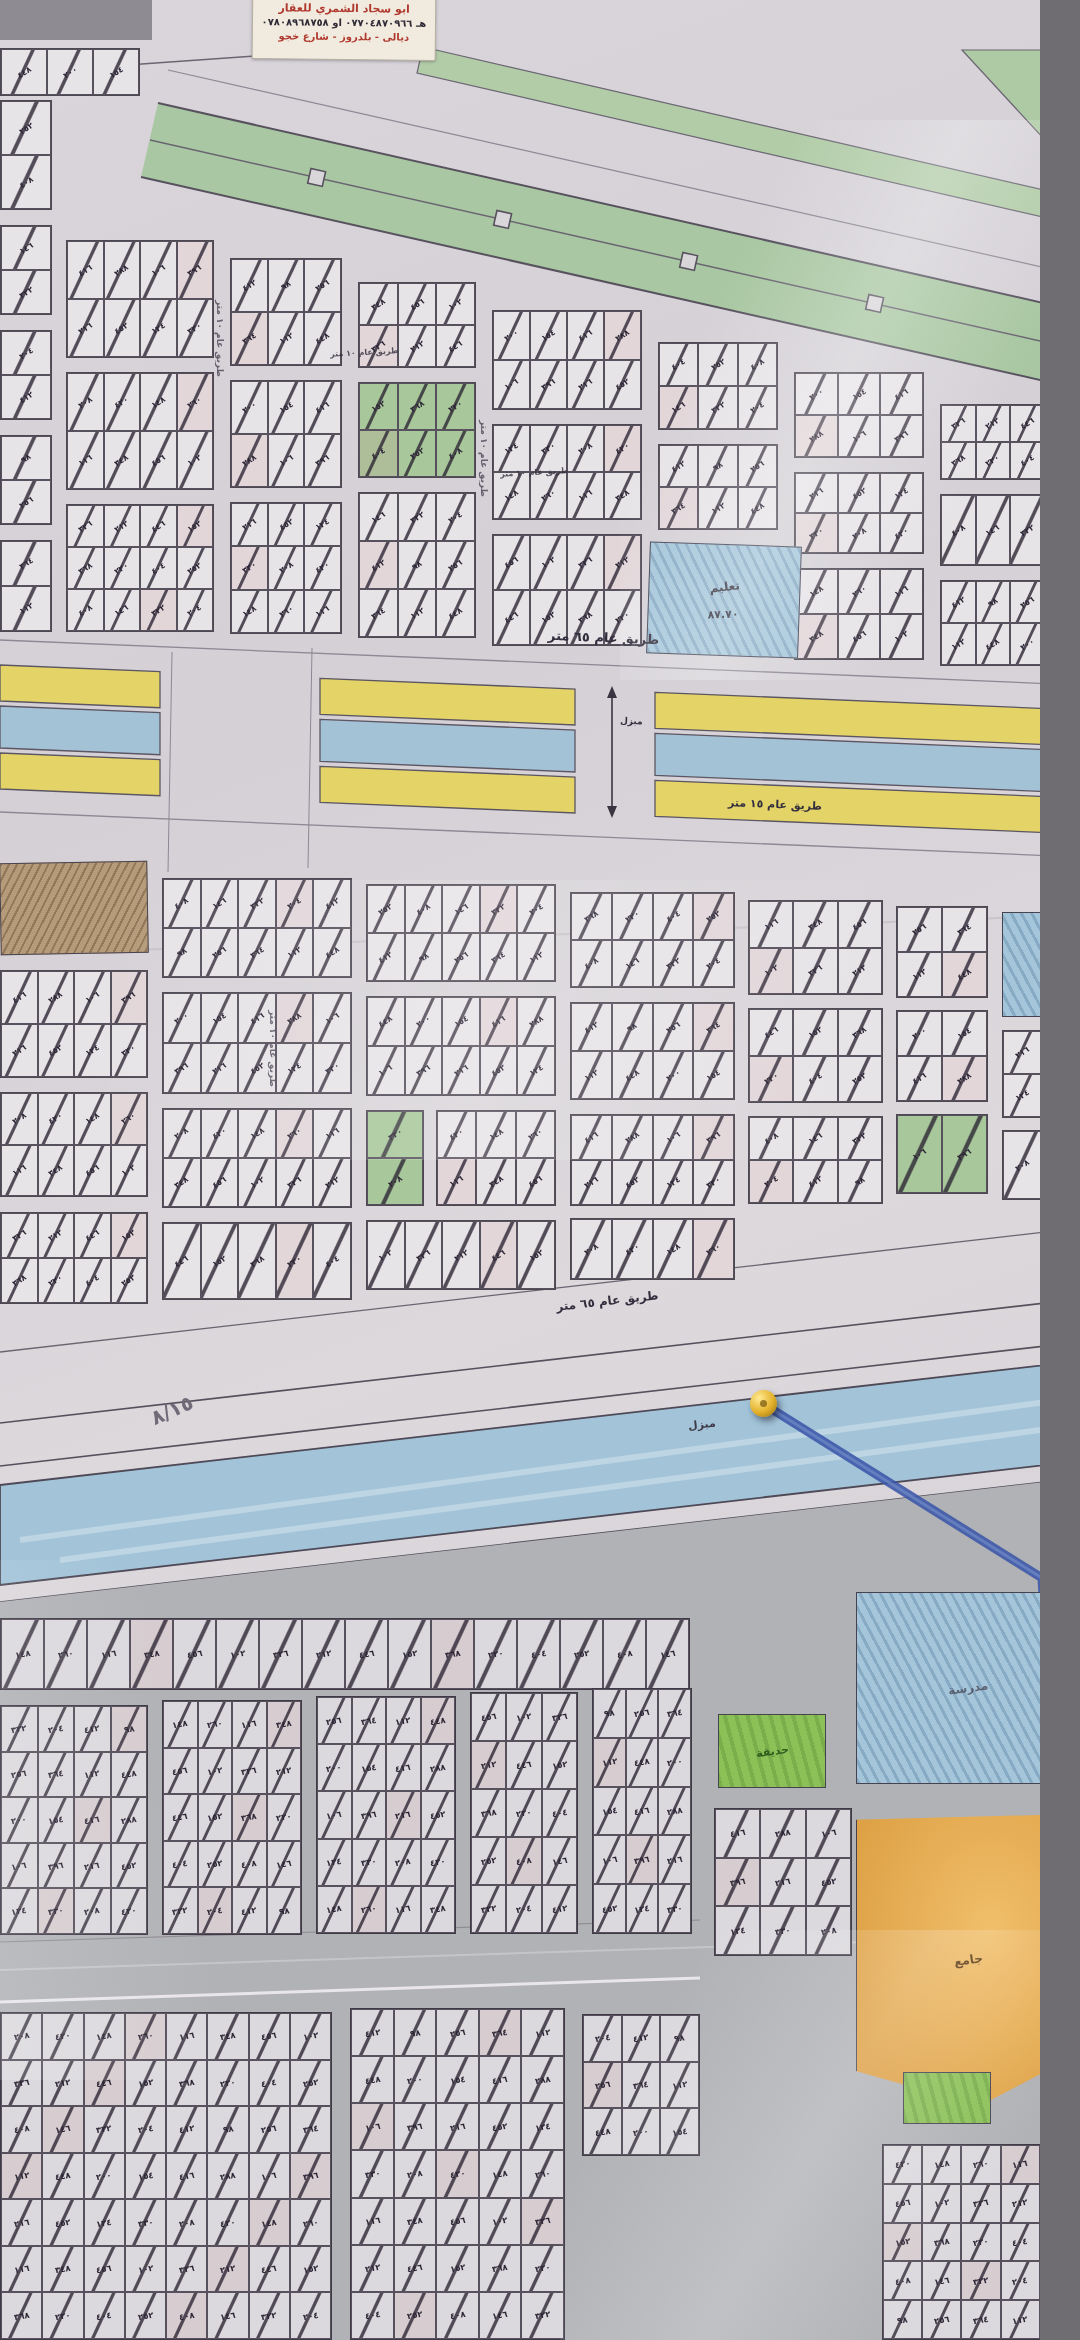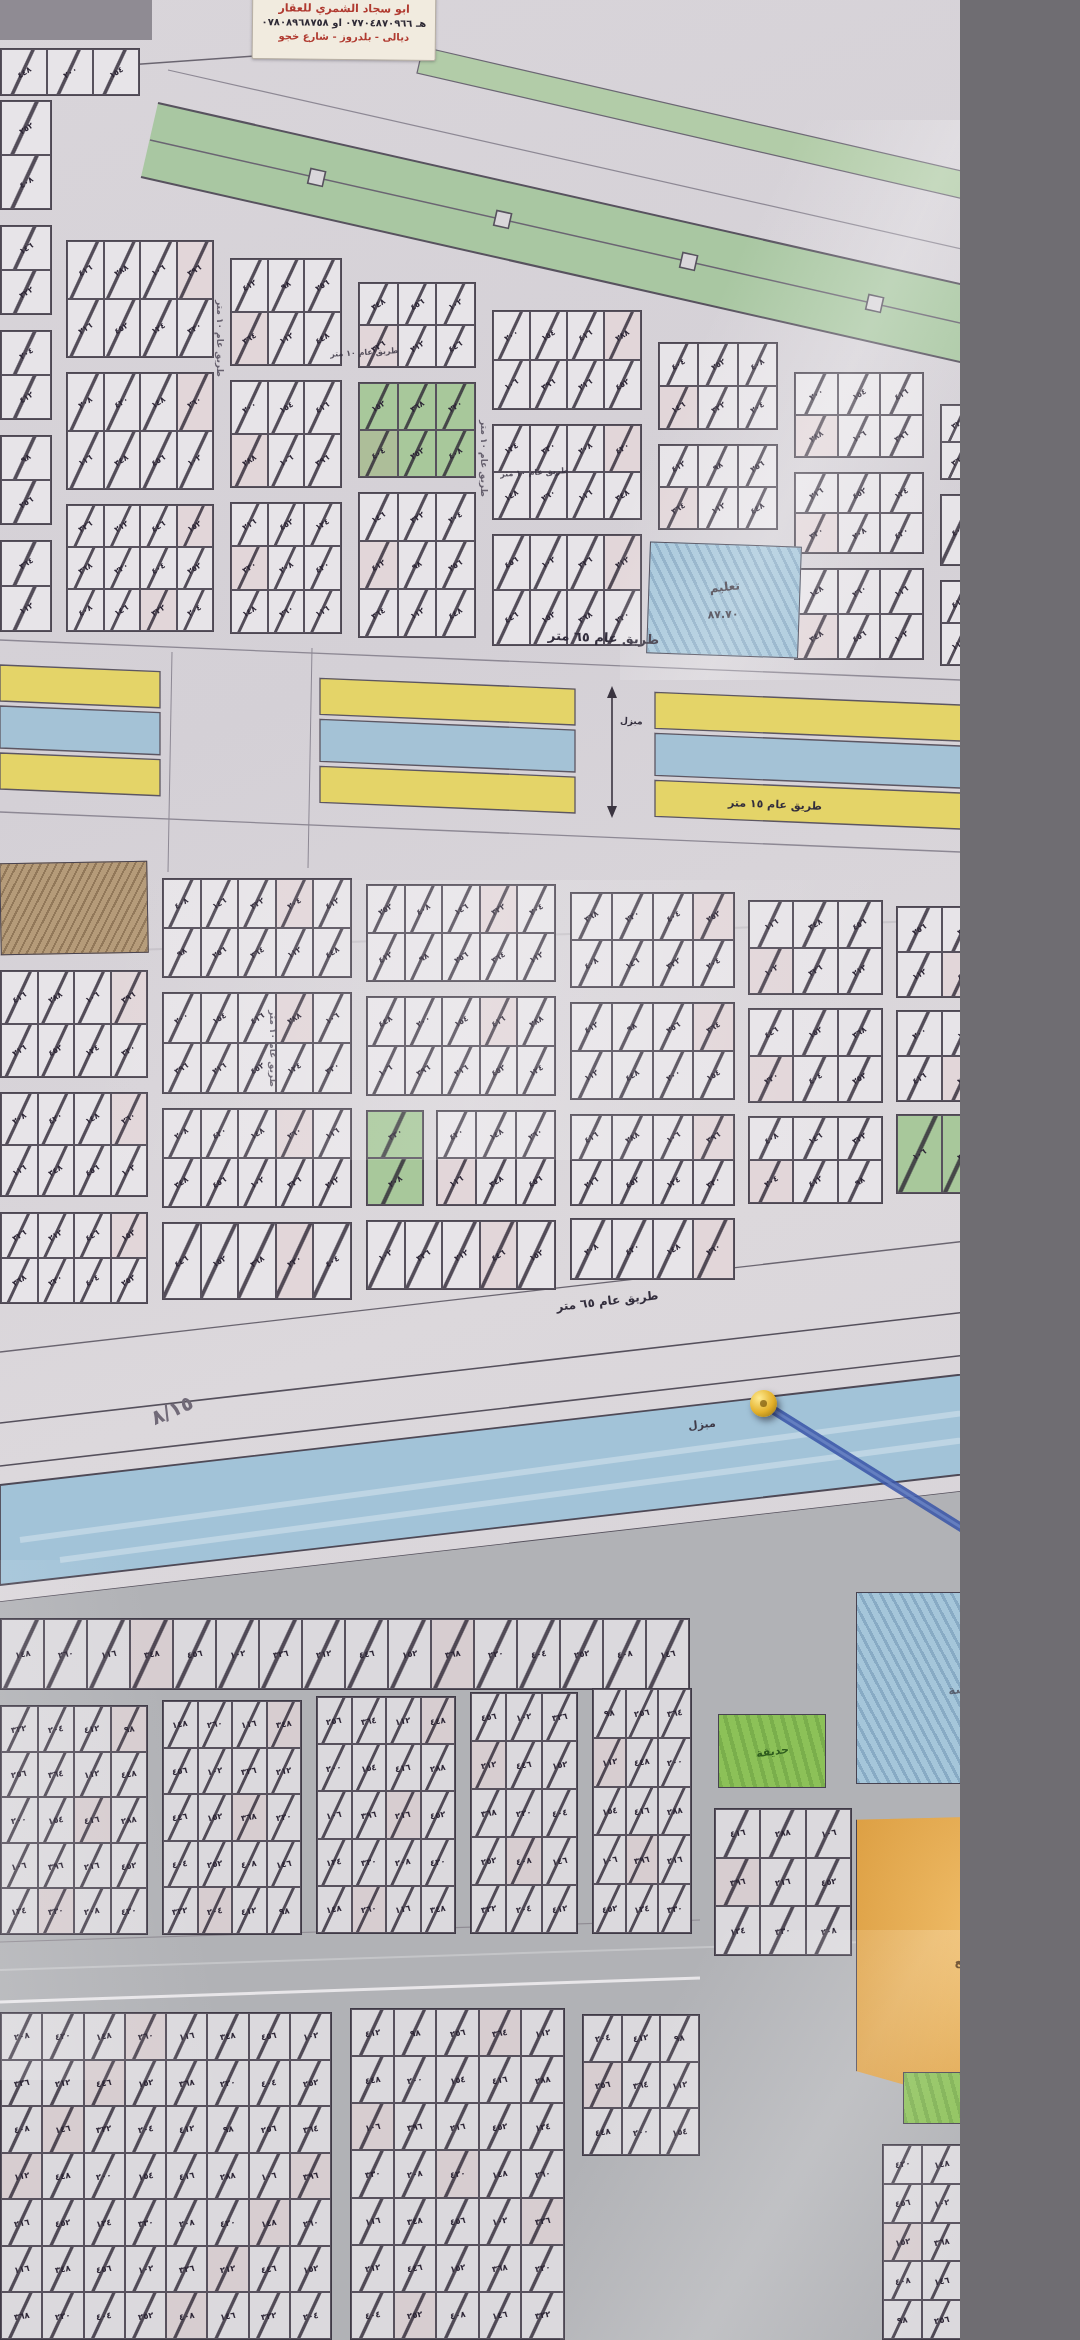--- a/index.html
+++ b/index.html
@@ -1,17 +1,17 @@
 <!DOCTYPE html>
 <html lang="ar"><head>
 <meta charset="utf-8">
 <style>
   html,body{margin:0;padding:0;background:#6f6d72;}
   #canvas{
-    position:relative;width:960px;height:2340px;overflow:hidden;
+    position:relative;width:1040px;height:2340px;overflow:hidden;
     background:linear-gradient(160deg,#d9d5da 0%,#d4d0d6 30%,#dcd8dc 55%,#d2ced4 100%);
     font-family:"DejaVu Sans",sans-serif;
   }
   svg.overlay{position:absolute;left:0;top:0;z-index:1;}
   .topband{position:absolute;left:0;top:0;width:152px;height:40px;background:#8f8b93;z-index:2;}
   
   .sticker{
     position:absolute;left:252px;top:-16px;width:184px;height:76px;z-index:30;
     background:#f1ebdf;border:1px solid #b8b0a4;border-radius:2px;
     transform:rotate(.6deg);text-align:center;direction:rtl;

